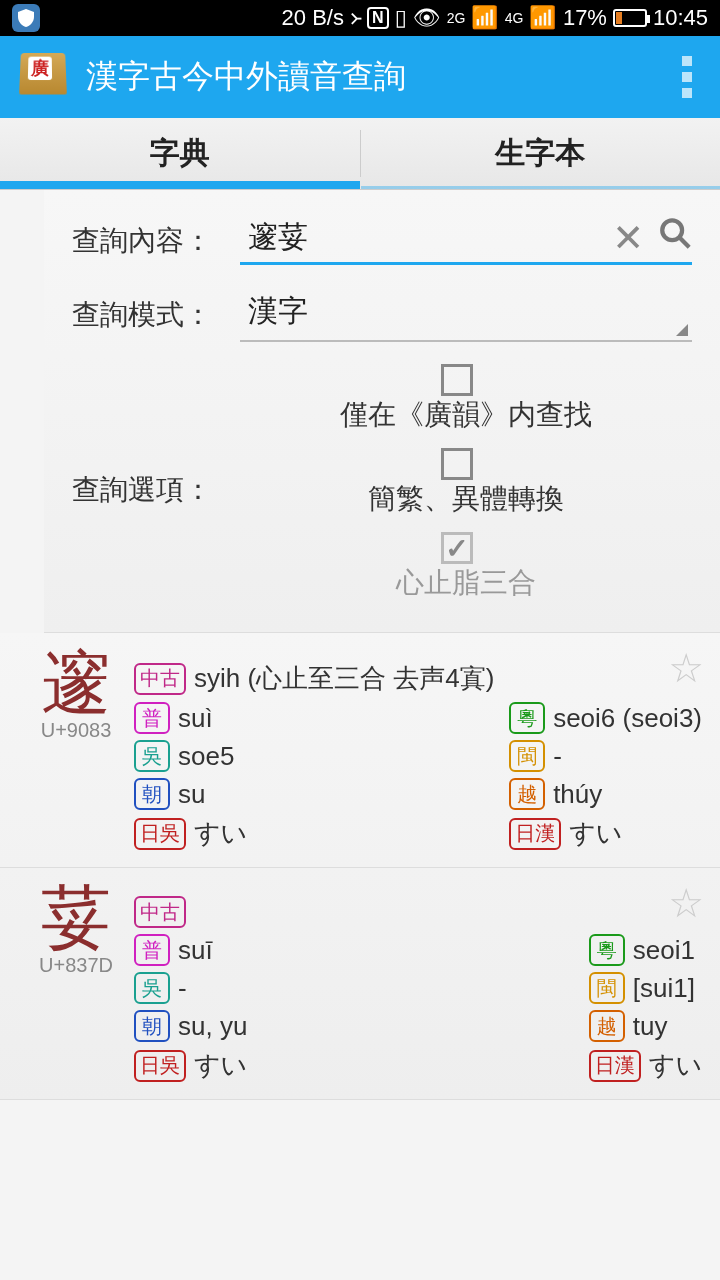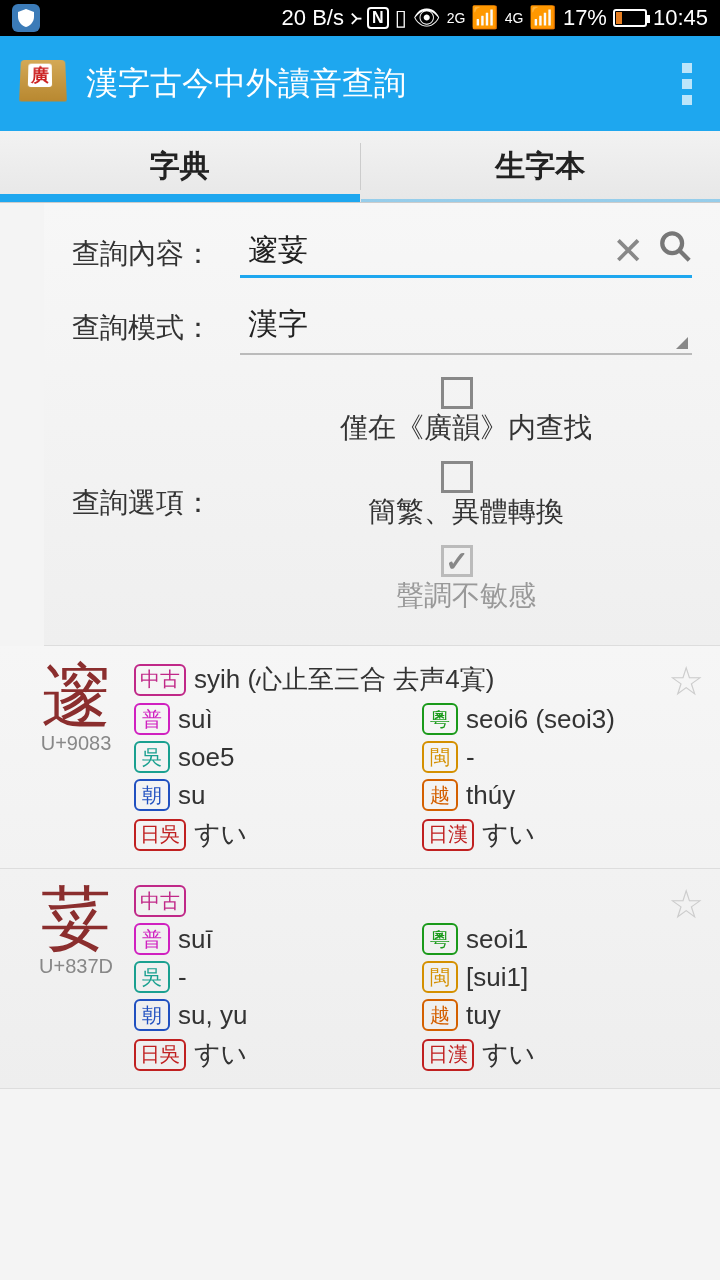--- a/index.html
+++ b/index.html
@@ -1,21 +1,21 @@
 <!DOCTYPE html>
 <html><head>
 <meta charset="utf-8">
 <style>
   * { box-sizing: border-box; margin: 0; padding: 0; }
   body { width: 720px; height: 1280px; font-family: sans-serif; background: #f4f4f4; overflow: hidden; }
   .status-bar { height: 36px; background: #000; color: #fff; display: flex; align-items: center; justify-content: space-between; padding: 0 12px; font-size: 22px; }
   .status-left { display: flex; align-items: center; }
   .status-right { display: flex; align-items: center; gap: 6px; }
   .shield { width: 28px; height: 28px; background: #3b7bb8; border-radius: 6px; display: flex; align-items: center; justify-content: center; }
-  .app-bar { height: 95px; background: #1ea7ef; color: #fff; display: flex; align-items: center; padding: 0 20px; }
+  .app-bar { height: 82px; background: #1ea7ef; color: #fff; display: flex; align-items: center; padding: 0 20px; }
   .app-icon { width: 50px; height: 50px; margin-right: 16px; position: relative; }
   .book { width: 46px; height: 42px; background: linear-gradient(#d4a956,#b88830); border-radius: 4px 4px 2px 2px; position: relative; transform: perspective(80px) rotateX(8deg); }
   .book::before { content:"廣"; position:absolute; left:8px; top:4px; width:24px; height:24px; background:#fff; border-radius:3px; color:#c22; font-size:18px; display:flex; align-items:center; justify-content:center; font-weight:bold;}
   .app-title { font-size: 32px; flex: 1; }
   .menu-dots { display: flex; flex-direction: column; gap: 6px; padding: 0 8px;}
   .menu-dots span { width: 10px; height: 10px; background: rgba(255,255,255,0.7);}
   .tabs { display: flex; height: 72px; background: linear-gradient(#f2f2f2,#e7e7e7); border-bottom: 1px solid #ccc;}
   .tab { flex:1; display:flex; align-items:center; justify-content:center; font-size:30px; font-weight:bold; color:#222; position:relative;}
   .tab.active::after { content:""; position:absolute; left:0; right:0; bottom:0; height:8px; background:#1ea7ef;}
   .tab:not(.active)::after { content:""; position:absolute; left:0; right:0; bottom:0; height:3px; background:rgba(30,167,239,0.4);}
@@ -33,21 +33,21 @@
   .opt:last-child { color:#999;}
   .chk { width:32px; height:32px; border:3px solid #888; margin-right:18px; display:flex; align-items:center; justify-content:center;}
   .chk.checked::after { content:"✓"; color:#888; font-size:28px; font-weight:bold;}
   .chk.disabled { border-color:#bbb;}
   .results { background: linear-gradient(#f6f6f6,#eee);}
   .entry { display:flex; padding: 16px 18px 16px 18px; border-bottom:1px solid #ddd; position:relative;}
   .star { position:absolute; right:16px; top:12px; font-size:40px; color:#ccc;}
   .char-col { width:116px; text-align:center;}
   .big-char { font-size:70px; color:#8b2e2e; font-family:"SimSun",serif; line-height:1;}
   .ucode { font-size:20px; color:#888; }
-  .readings { flex:1; display:grid; grid-template-columns: 1fr 1fr; gap:6px 8px; font-size:26px; color:#333; align-content:start;}
+  .readings { flex:1; display:grid; grid-template-columns: 1fr; gap:6px 8px; font-size:26px; color:#333; align-content:start;margin-top:12px;}
   .reading { display:flex; align-items:center; gap:8px;}
   .reading.full { grid-column: 1 / span 2;}
   .tag { display:inline-flex; align-items:center; justify-content:center; min-width:36px; height:32px; padding:0 4px; border:2px solid; border-radius:6px; font-size:20px; font-family:"KaiTi","SimSun",serif; font-weight:normal;}
   .t-mc { color:#c02888; border-color:#c02888;}
   .t-pu { color:#d020c0; border-color:#d020c0;}
   .t-yue { color:#1a9a1a; border-color:#1a9a1a;}
   .t-wu { color:#1aa090; border-color:#1aa090;}
   .t-min { color:#d49000; border-color:#d49000;}
   .t-kor { color:#2050c0; border-color:#2050c0;}
   .t-vie { color:#d46000; border-color:#d46000;}
@@ -127,21 +127,21 @@
       <div class="opt">
           <span class="chk"></span>
           <span>僅在《廣韻》内查找</span>
         </div>
       <div class="opt">
           <span class="chk"></span>
           <span>簡繁、異體轉換</span>
         </div>
       <div class="opt">
           <span class="chk checked disabled"></span>
-          <span>聲調不敏感</span>
+          <span>心止脂三合</span>
         </div>
     </div>
   </div>
 </div>
 
 <div class="results">
   <div class="entry">
     <span class="star">☆</span>
     <div class="char-col">
       <div class="big-char">邃</div>

